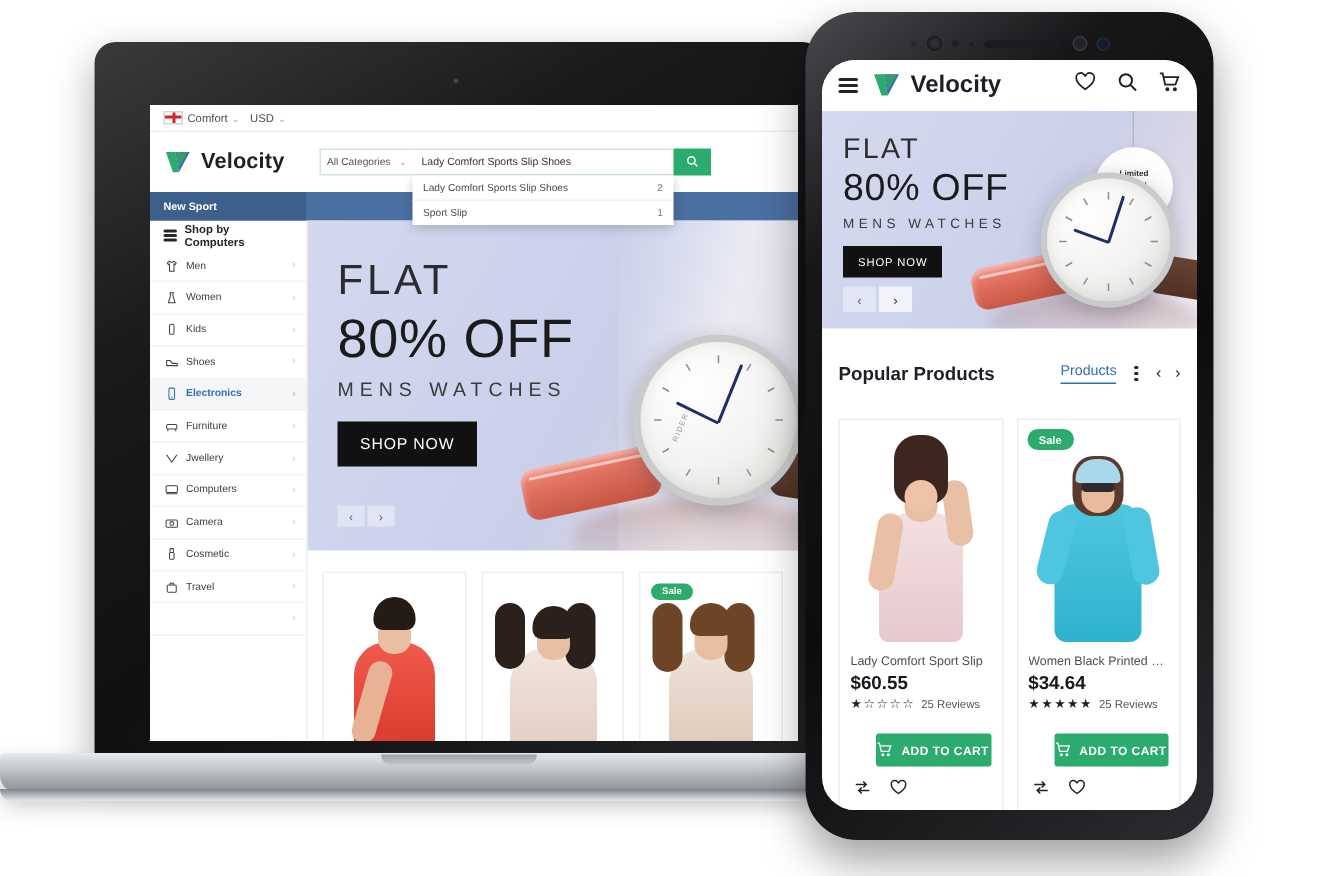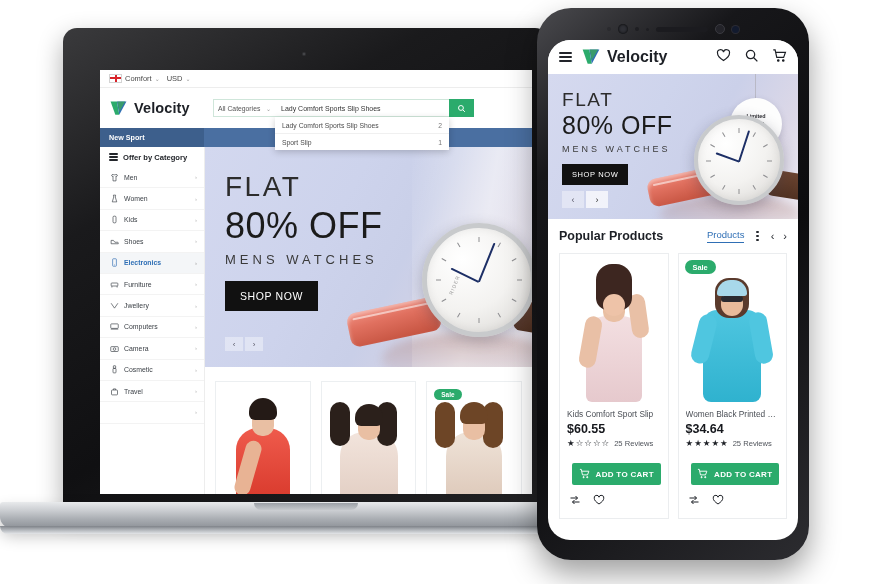--- a/index.html
+++ b/index.html
@@ -259,21 +259,21 @@
   .tag-badge span{font-size:5.4px;font-weight:700;color:#2b2b30;line-height:1.5;}
   .ph-watch{position:absolute;right:-12px;bottom:-8px;width:180px;height:130px;}
   .ph-watch .watch-face{right:26px;bottom:22px;width:82px;height:82px;border-width:4px;}
   .ph-watch .watch-face:before{transform:translateX(-50%) rotate(18deg);}
   .ph-watch .watch-face:after{transform:translateX(-50%) rotate(-70deg);}
   .ph-watch .strap-l{right:92px;bottom:26px;width:70px;height:28px;}
   .ph-watch .strap-r{right:-12px;bottom:28px;width:56px;height:26px;}
   .ph-watch .watch-refl{right:10px;bottom:-8px;width:140px;height:40px;}
 
   .ph-sec-head{
-    height:34px;display:flex;align-items:center;padding:0 11px;gap:9px;background:#fff;text-align:right;
+    height:34px;display:flex;align-items:center;padding:13px 11px;gap:9px;background:#fff;text-align:right;
   }
   .ph-sec-title{font-size:12.5px;font-weight:700;color:#1d2026;}
   .ph-tab{
     margin-left:auto;font-size:9.5px;color:#2f6fb5;border-bottom:1.6px solid #2f6fb5;padding-bottom:2px;
   }
   .kebab{display:inline-flex;flex-direction:column;gap:1.8px;padding:0 3px;}
   .kebab i{width:2.2px;height:2.2px;border-radius:50%;background:#25282e;display:block;}
   .ph-navarrow{font-size:11px;color:#25282e;}
 
   .ph-prods{display:flex;gap:9px;padding:0 11px;}
@@ -283,22 +283,22 @@
     position:absolute;left:6px;top:6px;background:#2bab6c;color:#fff;font-size:7.4px;
     padding:2.6px 8px;border-radius:10px;z-index:3;font-weight:700;
   }
   .ph-info{padding:7px 7px 8px 7px;}
   .ph-pname{font-size:8.3px;color:#4a4e55;white-space:nowrap;overflow:hidden;text-overflow:ellipsis;}
   .ph-price{font-size:12.5px;font-weight:700;color:#16181d;margin-top:3px;}
   .ph-rate{display:flex;align-items:center;gap:1px;margin-top:3px;}
   .ph-rate .st{font-size:8.5px;color:#1d2026;line-height:1;}
   .ph-rev{font-size:7.6px;color:#50545b;margin-left:4px;}
   .ph-atc{
-    margin:7px 7px 0 12px;background:#2bab6c;color:#fff;height:22px;border-radius:2px;
-    display:flex;align-items:center;justify-content:center;gap:6px;font-size:8px;font-weight:700;letter-spacing:.3px;
+    margin:7px 7px 0 24px;background:#2bab6c;color:#fff;height:22px;border-radius:2px;
+    display:flex;align-items:center;gap:6px;font-size:8px;font-weight:700;letter-spacing:.3px;
   }
   .ph-atc svg{width:11px;height:11px;}
   .ph-acts{display:flex;align-items:center;gap:12px;padding:7px 0 8px 9px;}
   .ph-acts svg{width:12px;height:12px;}
 
   
   .oc-wrap{position:absolute;left:46px;top:368px;width:180px;height:180px;}
   .oc-ring{
     position:absolute;left:14px;top:0;width:166px;height:166px;border-radius:50%;
     background:linear-gradient(150deg,#8f8cf0 0%,#a6a3f4 45%,#cfd0fb 100%);
@@ -388,21 +388,21 @@
 
       <div class="lp-body">
 
         <div class="lp-side">
           <div class="lp-side-head">
             <span class="burger">
                 <i></i>
                 <i></i>
                 <i></i>
               </span>
-            <span>Offer by Category</span>
+            <span>Shop by Computers</span>
           </div>
 
           <div class="cat-row">
             <span class="cat-ico">
                 <svg viewBox="0 0 24 24" fill="none" stroke="#3c4147" stroke-width="1.8">
                   <path d="M8 3 L4 6 L6 9 L8 8 V21 H16 V8 L18 9 L20 6 L16 3 C15 5.5 9 5.5 8 3Z"></path>
                 </svg>
               </span>
             <span>Men</span>
             <span class="cat-arrow">›</span>
@@ -703,21 +703,21 @@
             <div class="pm" style="width:76px;height:134px;">
               <div class="body" style="bottom:0;width:56px;height:86px;border-radius:20px 20px 6px 6px;background:linear-gradient(180deg,#f3dfe1,#e6c9cd);"></div>
               <div class="body" style="bottom:34px;left:8%;width:17px;height:52px;border-radius:9px;background:#e9c0a6;transform:rotate(10deg);"></div>
               <div class="body" style="bottom:64px;right:6%;left:auto;transform:rotate(-8deg);width:17px;height:44px;border-radius:9px;background:#e9c0a6;"></div>
               <div class="head" style="bottom:80px;"></div>
               <div class="hair" style="bottom:92px;width:36px;height:46px;border-radius:16px 16px 12px 12px;background:#3d2620;"></div>
               <div class="body" style="bottom:86px;width:22px;height:22px;border-radius:11px;background:#eec3a8;z-index:3;"></div>
             </div>
           </div>
           <div class="ph-info">
-            <div class="ph-pname">Kids Comfort Sport Slip</div>
+            <div class="ph-pname">Lady Comfort Sport Slip</div>
             <div class="ph-price">$60.55</div>
             <div class="ph-rate">
               <span class="st">★</span>
                 <span class="st">☆</span>
                 <span class="st">☆</span>
                 <span class="st">☆</span>
                 <span class="st">☆</span>
               <span class="ph-rev">25 Reviews</span>
             </div>
           </div>

